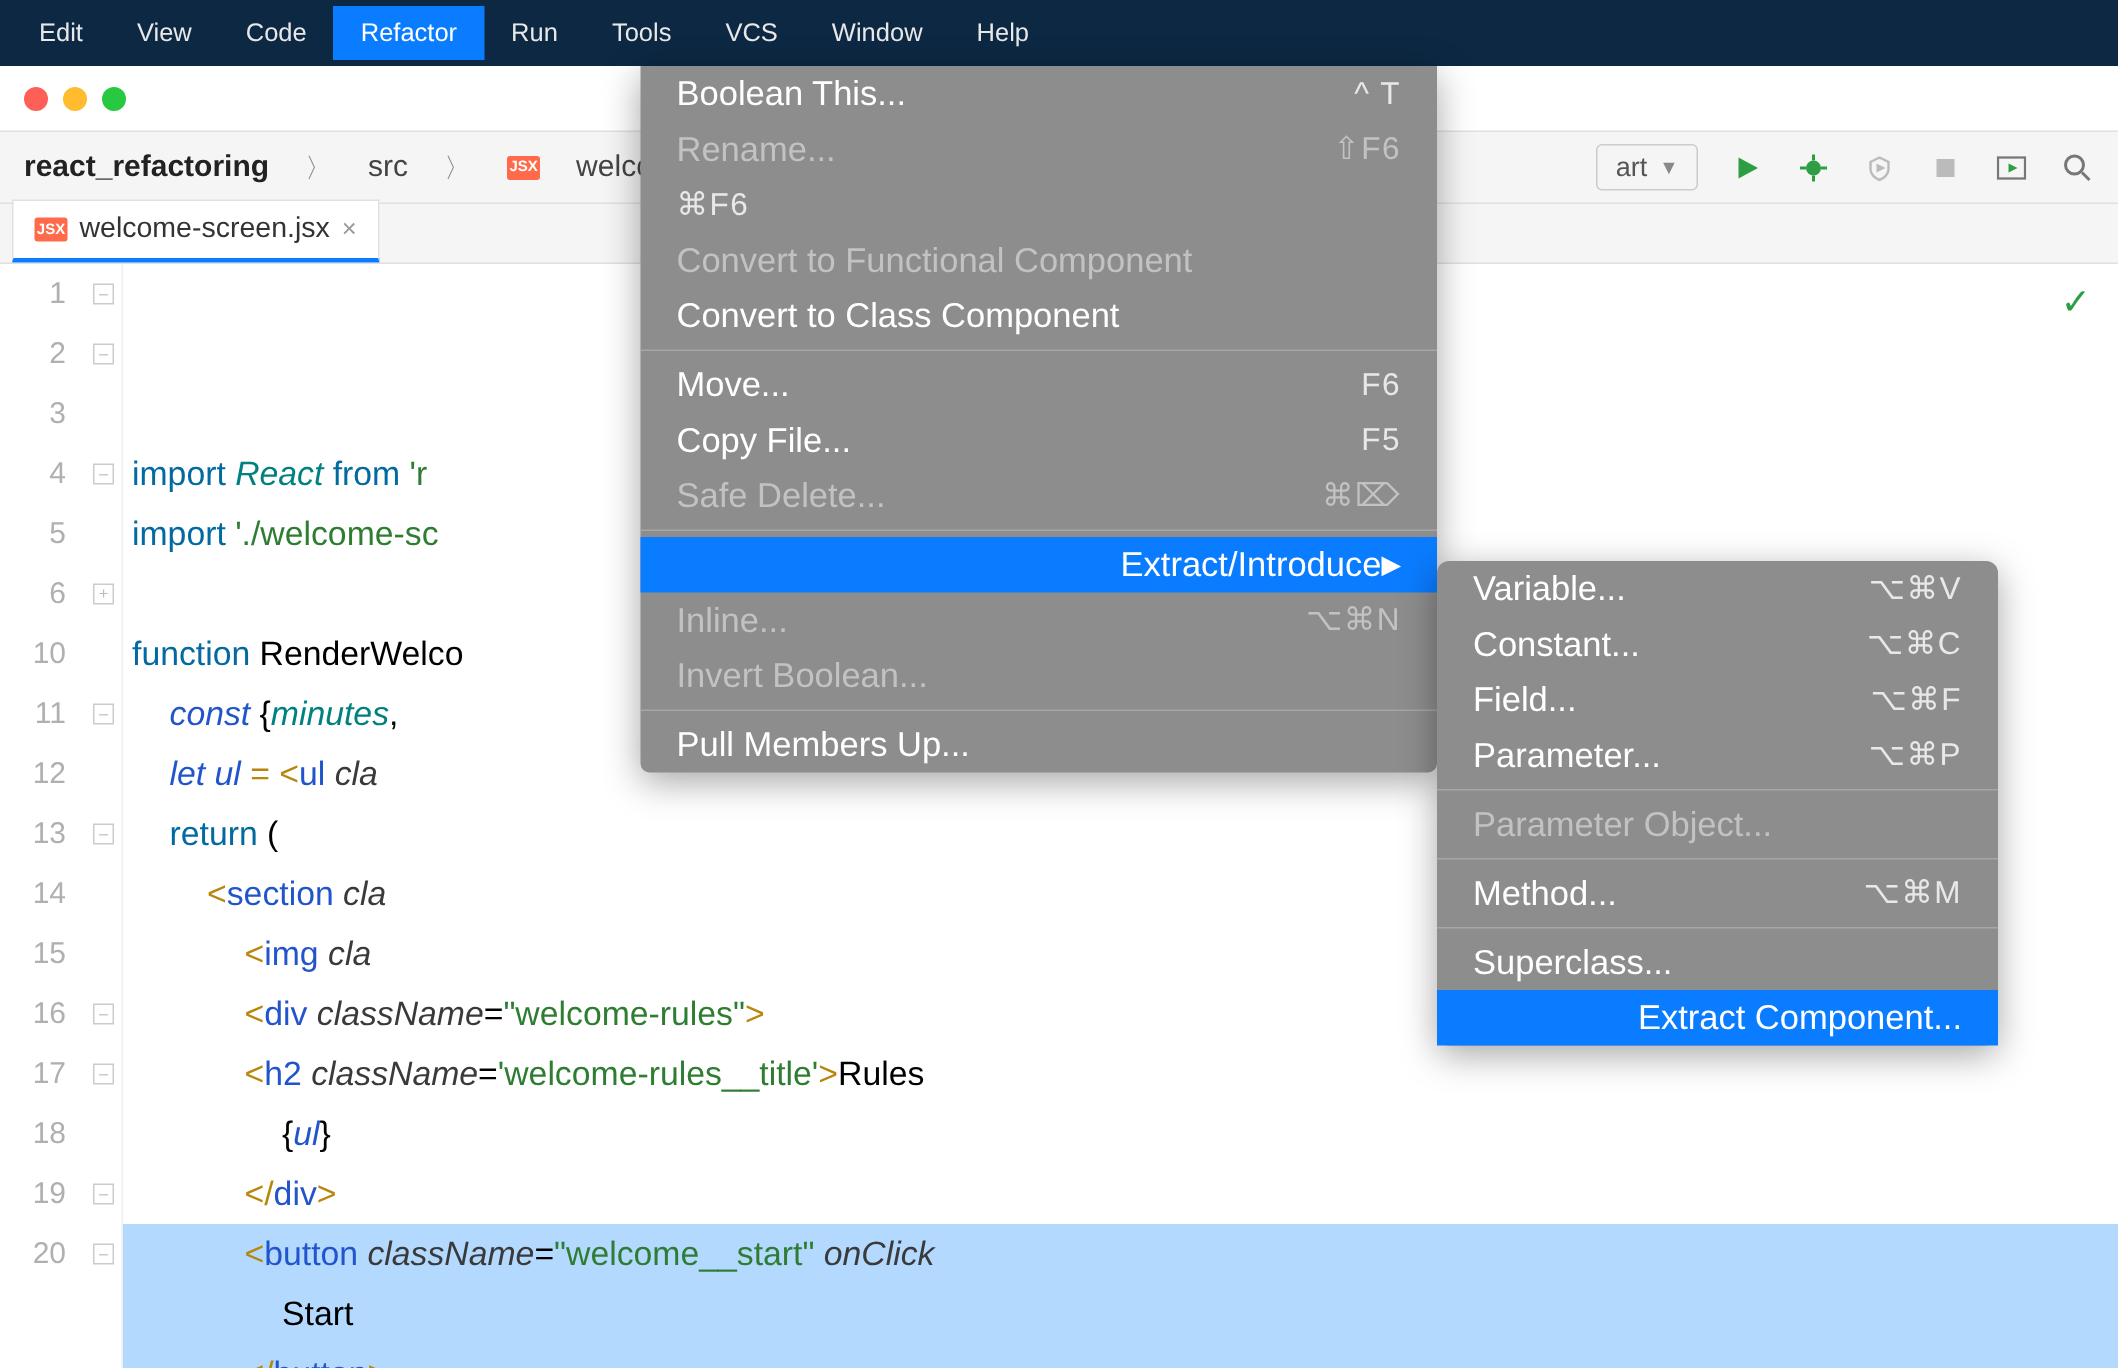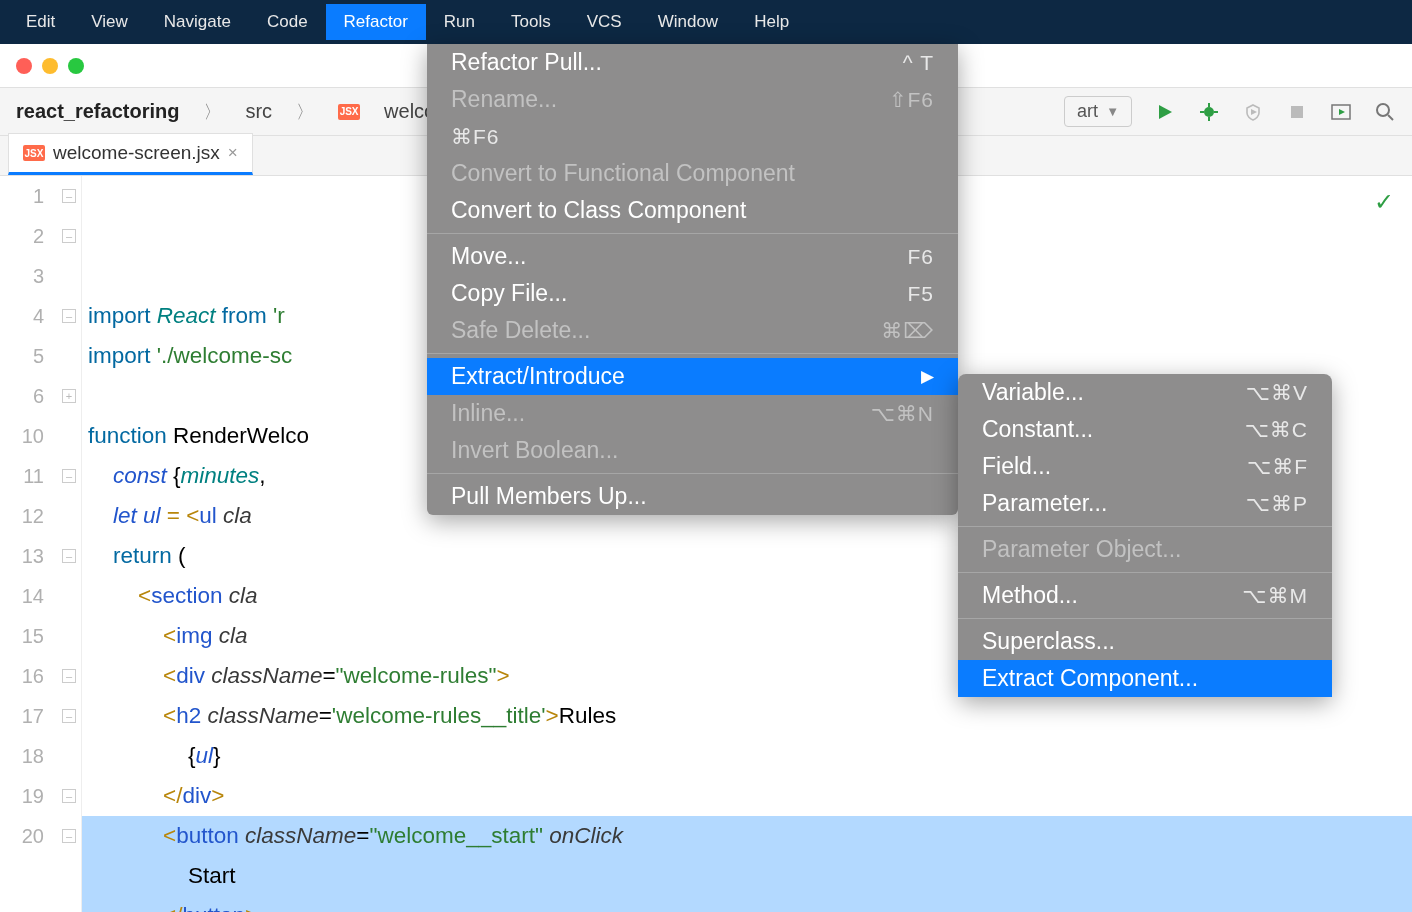--- a/index.html
+++ b/index.html
@@ -51,33 +51,32 @@
 .token-const { color: #2255cc; font-style: italic }
 .token-let { color: #2255cc; font-style: italic }
 .ok-check { position: absolute; right: 18px; top: 6px; color: #2e9e44; font-size: 24px; }
 
 
 .dropdown { position: absolute; background: #8e8d8d; color: #fff; box-shadow: 0 6px 24px rgba(0,0,0,0.35); z-index: 50; border-radius: 0 0 6px 6px; }
 .refactor-menu { top: 44px; left: 427px; width: 531px; }
 .submenu { top: 374px; left: 958px; width: 374px; border-radius: 8px; }
 .menu-row { display: flex; align-items: center; justify-content: space-between; padding: 5px 24px; font-size: 23px; height: 37px; }
 .menu-row.disabled { color: #c2c2c2; }
-.menu-row.hover { background: #0a7cff; }
+.menu-row.hover { background: #0a7cff; justify-content: flex-end; }
 .menu-sep { height: 1px; background: #a6a6a6; margin: 4px 0; }
 .shortcut { font-size: 21px; color: #e8e8e8; letter-spacing: 1px; }
 .menu-row.disabled .shortcut { color: #c2c2c2; }
 .submenu-arrow { font-size: 17px; }
 </style>
 </head>
 <body>
 
 <div class="menubar">
     <div class="menubar-item">Edit</div>
     <div class="menubar-item">View</div>
-    <div class="menubar-item">Navigate</div>
     <div class="menubar-item">Code</div>
     <div class="menubar-item active">Refactor</div>
     <div class="menubar-item">Run</div>
     <div class="menubar-item">Tools</div>
     <div class="menubar-item">VCS</div>
     <div class="menubar-item">Window</div>
     <div class="menubar-item">Help</div>
   </div>
 
 <div class="window-row">
@@ -180,21 +179,21 @@
       <div class="fold-mark" style="top: 613px;">–</div>
       <div class="fold-mark" style="top: 653px;">–</div>
     </div>
   <div class="code">
     <span class="ok-check">✓</span>
   <div class="line"><span class="kw-purple">import </span><span class="kw-teal">React </span><span class="kw-purple">from </span><span class="str-green">'r</span></div><div class="line"><span class="kw-purple">import </span><span class="str-green">'./welcome-sc</span></div><div class="line"></div><div class="line"><span class="kw-purple">function </span><span>RenderWelco</span></div><div class="line"><span>    </span><span class="token-const">const </span><span>{</span><span class="kw-teal">minutes</span><span>,</span></div><div class="line"><span>    </span><span class="token-let">let </span><span class="kw-blue">ul</span><span class="tag"> = &lt;</span><span class="tag-name">ul </span><span class="attr-name">cla</span></div><div class="line"><span>    </span><span class="kw-purple">return </span><span>(</span></div><div class="line"><span class="tag">        &lt;</span><span class="tag-name">section </span><span class="attr-name">cla</span></div><div class="line"><span class="tag">            &lt;</span><span class="tag-name">img </span><span class="attr-name">cla</span></div><div class="line"><span class="tag">            &lt;</span><span class="tag-name">div </span><span class="attr-name">className</span><span>=</span><span class="str-green">"welcome-rules"</span><span class="tag">&gt;</span></div><div class="line"><span class="tag">            &lt;</span><span class="tag-name">h2 </span><span class="attr-name">className</span><span>=</span><span class="str-green">'welcome-rules__title'</span><span class="tag">&gt;</span><span>Rules</span></div><div class="line"><span>                {</span><span class="kw-blue">ul</span><span>}</span></div><div class="line"><span class="tag">            &lt;/</span><span class="tag-name">div</span><span class="tag">&gt;</span></div><div class="line sel"><span class="tag">            &lt;</span><span class="tag-name">button </span><span class="attr-name">className</span><span>=</span><span class="str-green">"welcome__start"</span><span> </span><span class="attr-name">onClick</span></div><div class="line sel"><span>                Start</span></div><div class="line sel"><span class="tag">            &lt;/</span><span class="tag-name">button</span><span class="tag">&gt;</span></div></div>
 </div>
 
 <div class="dropdown refactor-menu">
     <div class="menu-row">
-      <span>Refactor Pull...</span>
+      <span>Boolean This...</span>
       <span class="shortcut">^ T</span>
     </div>
     <div class="menu-row disabled">
       <span>Rename...</span>
       <span class="shortcut">⇧F6</span>
     </div>
     <div class="menu-row">
       <span class="shortcut">⌘F6</span>
     </div>
     <div class="menu-row disabled">

